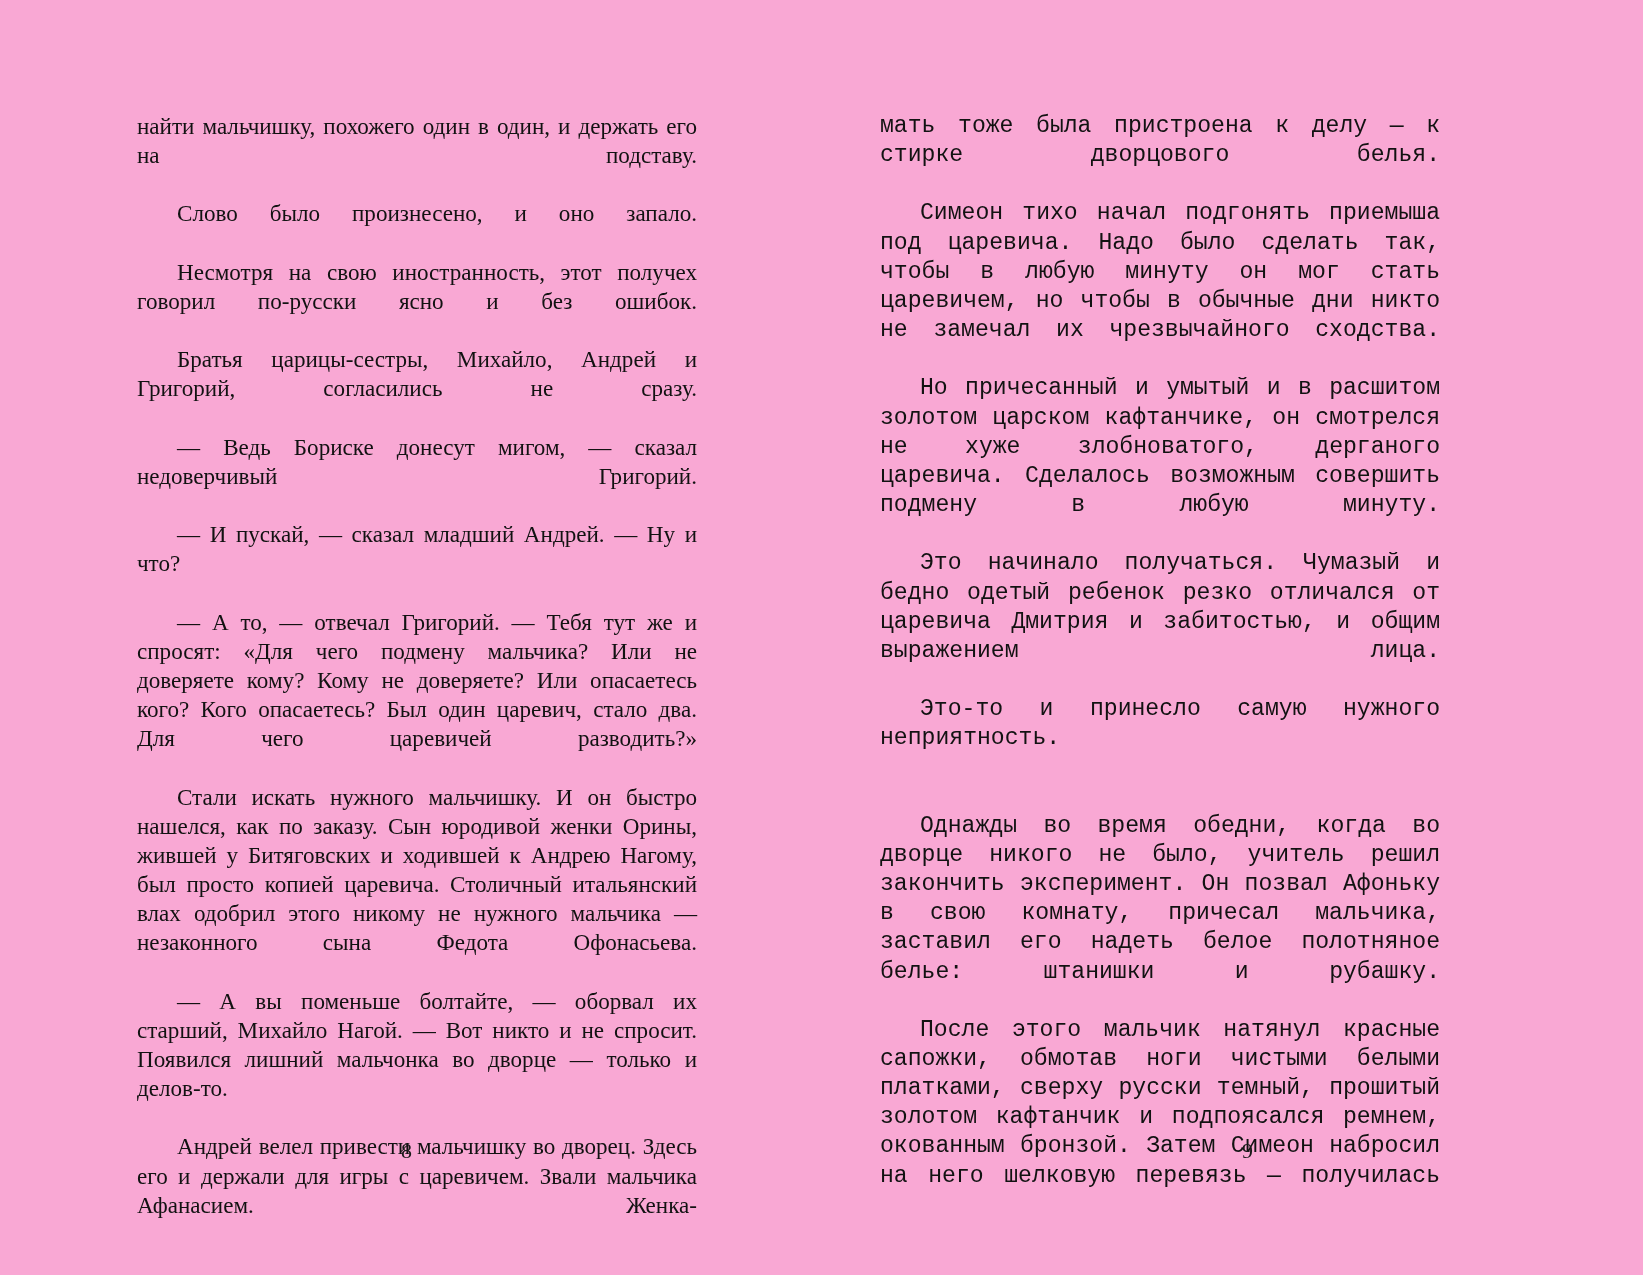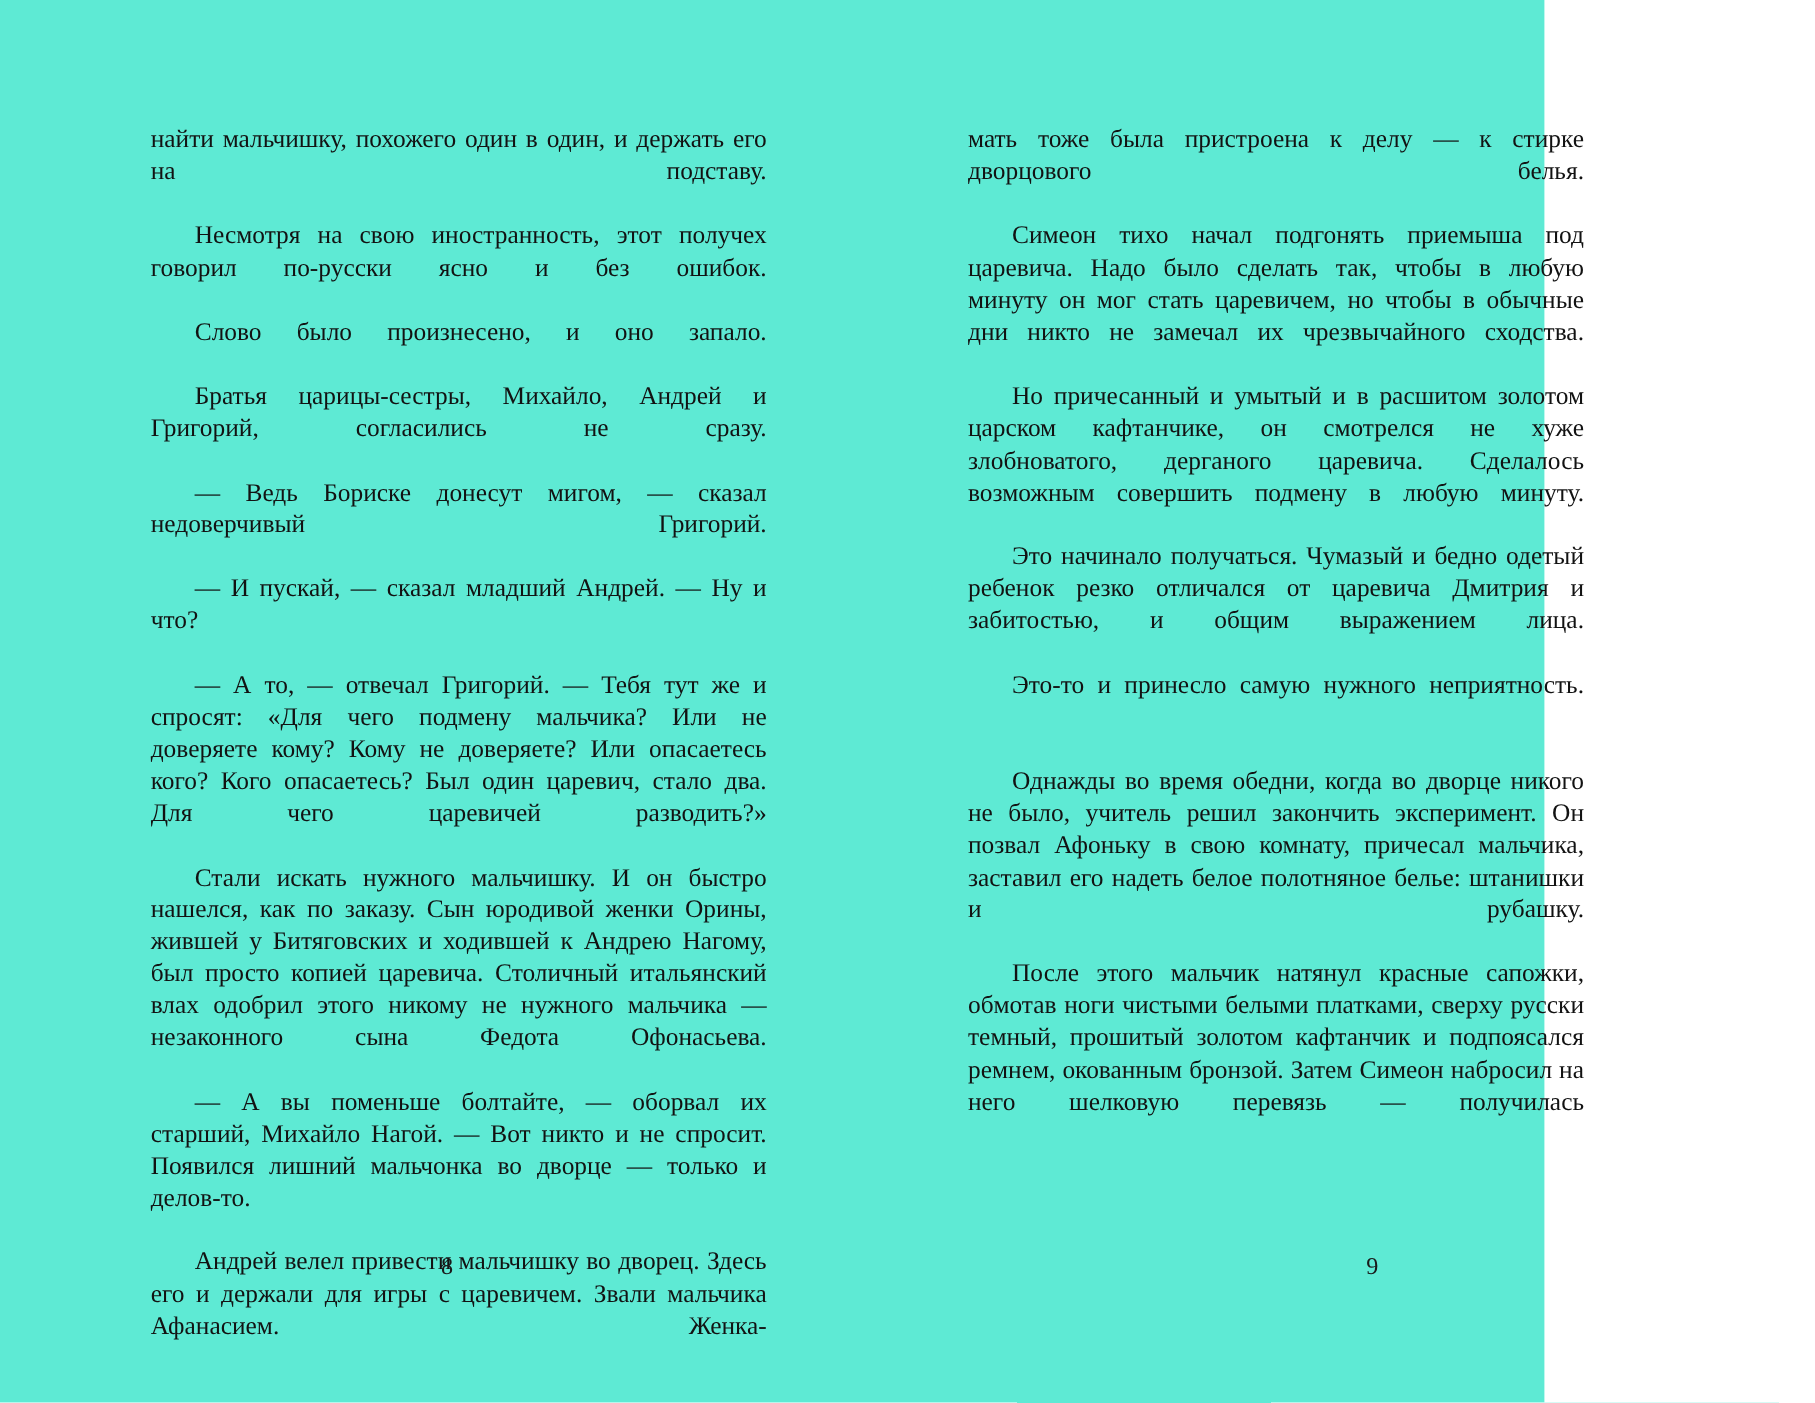--- a/index.html
+++ b/index.html
@@ -10,23 +10,23 @@
   body {
     width: 1650px;
     height: 1275px;
     font-family: "Liberation Serif", "DejaVu Serif", serif;
     color: #121212;
     overflow: hidden;
   }
 
   .spread {
     position: relative;
-    width: 1404px;
+    width: 1643px;
     height: 1275px;
-    background: #5eead4;
+    background: #f9a8d4;
   }
 
   .page {
     position: absolute;
     top: 0;
     height: 1275px;
     width: 825px;
   }
   .page-left  { left: 0; }
   .page-right { left: 825px; }
@@ -37,21 +37,21 @@
     width: 560px;
     font-size: 23.1px;
     line-height: 29.15px;
     text-align: justify;
     text-justify: inter-word;
     -webkit-hyphens: none;
     hyphens: none;
     word-spacing: 0.01em;
   }
   .page-left .text-column  { left: 137px; }
-  .page-right .text-column { left: 55px; }
+  .page-right .text-column { left: 55px; font-family: Liberation Mono, monospace; }
 
   .para {
     margin: 0;
     text-indent: 40px;
     text-align: justify;
   }
   .para.no-indent { text-indent: 0; }
   
   .para:after {
     content: "";
@@ -76,22 +76,22 @@
   .page-right .folio { left: 10px; }
 </style>
 </head>
 <body>
 
 <div class="spread">
 
   <div class="page page-left">
     <div class="text-column" id="col-left">
         <p class="para no-indent">найти мальчишку, похожего один в один, и держать его на подставу.</p>
+        <p class="para">Слово было произнесено, и оно запало.</p>
         <p class="para">Несмотря на свою иностранность, этот получех говорил по‑русски ясно и без ошибок.</p>
-        <p class="para">Слово было произнесено, и оно запало.</p>
         <p class="para">Братья царицы‑сестры, Михайло, Андрей и Григорий, согласились не сразу.</p>
         <p class="para">— Ведь Бориске донесут мигом, — сказал недоверчивый Григорий.</p>
         <p class="para">— И пускай, — сказал младший Андрей. — Ну и что?</p>
         <p class="para">— А то, — отвечал Григорий. — Тебя тут же и спросят: «Для чего подмену мальчика? Или не доверяете кому? Кому не доверяете? Или опасаетесь кого? Кого опасаетесь? Был один царевич, стало два. Для чего царевичей разводить?»</p>
         <p class="para">Стали искать нужного мальчишку. И он быстро нашелся, как по заказу. Сын юродивой женки Орины, жившей у Битяговских и ходившей к Андрею Нагому, был просто копией царевича. Столичный итальянский влах одобрил этого никому не нужного мальчика — незаконного сына Федота Офонасьева.</p>
         <p class="para">— А вы поменьше болтайте, — оборвал их старший, Михайло Нагой. — Вот никто и не спросит. Появился лишний мальчонка во дворце — только и делов‑то.</p>
         <p class="para">Андрей велел привести мальчишку во дворец. Здесь его и держали для игры с царевичем. Звали мальчика Афанасием. Женка-</p>
       </div>
     <div class="folio">8</div>
   </div>

